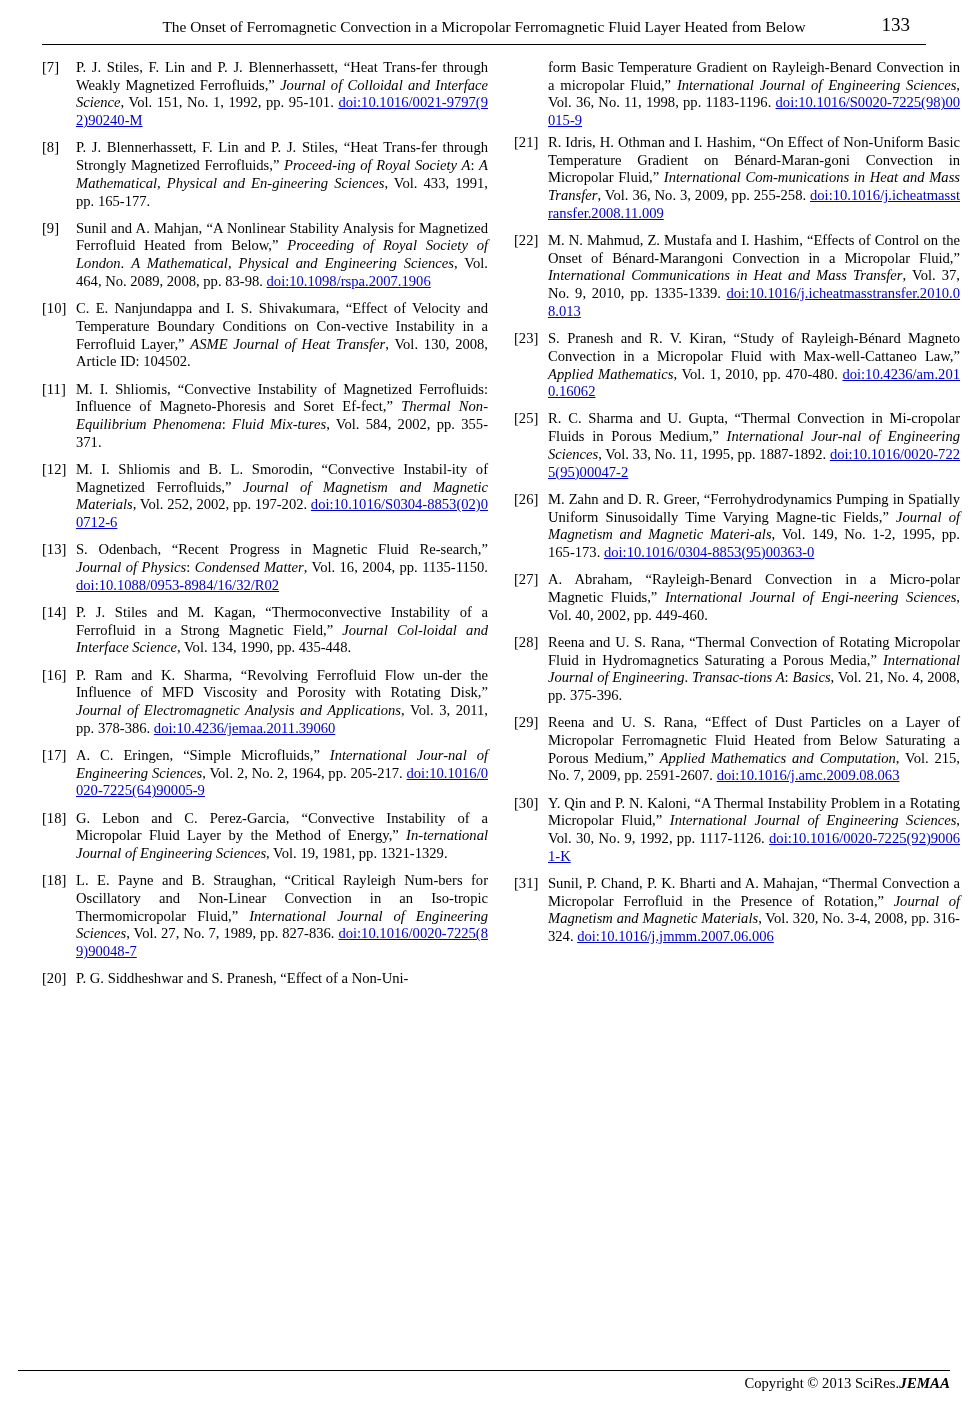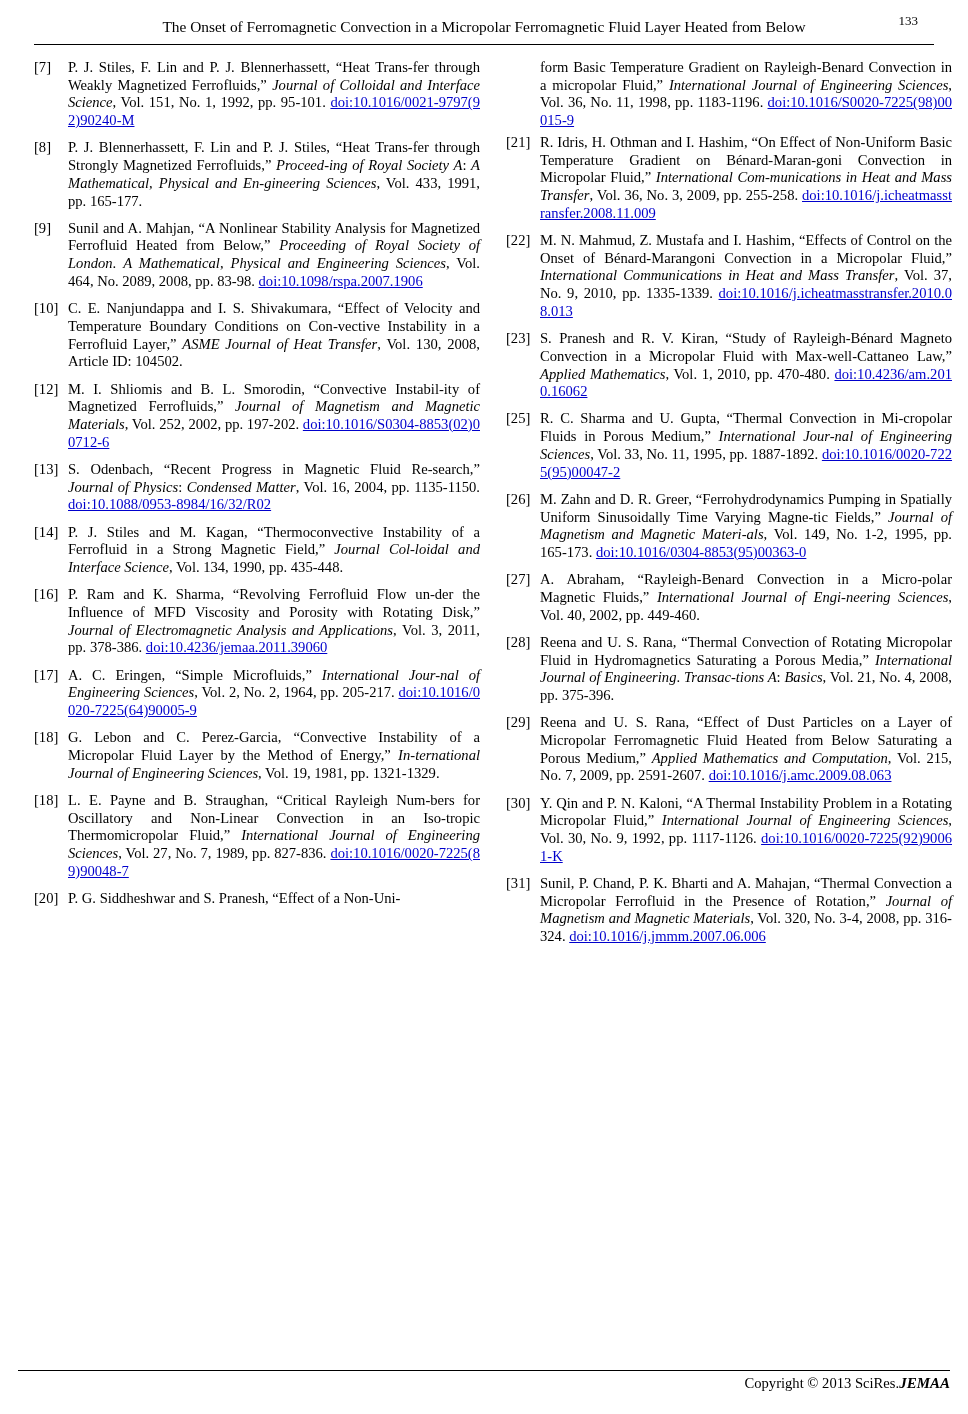--- a/index.html
+++ b/index.html
@@ -11,40 +11,40 @@
     height: 1414px;
     background: #ffffff;
     font-family: "Liberation Serif", serif;
     color: #000000;
   }
   .page {
     position: relative;
     width: 968px;
     height: 1414px;
     box-sizing: border-box;
-    padding: 0 16px;
+    padding: 0 24px;
   }
   
   .running-head {
     display: flex;
     align-items: baseline;
     justify-content: center;
     position: relative;
     padding: 18px 0 6px 0;
     font-size: 15.4px;
   }
   .running-head .rh-title {
     text-align: center;
     white-space: nowrap;
   }
   .running-head .rh-page {
     position: absolute;
     right: 34px;
-    bottom: 13px;
-    font-size: 13px;
+    bottom: 6px;
+    font-size: 19px;
   }
   .rule {
     border-top: 1.1px solid #000;
     margin: 2px 18px 0 18px;
   }
   
   .columns {
     display: flex;
     gap: 26px;
     padding: 14px 18px 0 18px;
@@ -136,20 +136,24 @@
             <div class="ref-num">[8]</div>
             <div class="ref-body">P. J. Blennerhassett, F. Lin and P. J. Stiles, “Heat Trans-fer through Strongly Magnetized Ferrofluids,” <i>Proceed-ing of Royal Society A</i>: <i>A Mathematical</i>, <i>Physical and En-gineering Sciences</i>, Vol. 433, 1991, pp. 165-177.</div>
           </div>
           <div class="ref">
             <div class="ref-num">[9]</div>
             <div class="ref-body">Sunil and A. Mahjan, “A Nonlinear Stability Analysis for Magnetized Ferrofluid Heated from Below,” <i>Proceeding of Royal Society of London</i>. <i>A Mathematical</i>, <i>Physical and Engineering Sciences</i>, Vol. 464, No. 2089, 2008, pp. 83-98. <span class="doi">doi:10.1098/rspa.2007.1906</span></div>
           </div>
           <div class="ref">
             <div class="ref-num">[10]</div>
             <div class="ref-body">C. E. Nanjundappa and I. S. Shivakumara, “Effect of Velocity and Temperature Boundary Conditions on Con-vective Instability in a Ferrofluid Layer,” <i>ASME Journal of Heat Transfer</i>, Vol. 130, 2008, Article ID: 104502.</div>
+          </div>
+          <div class="ref">
+            <div class="ref-num">[11]</div>
+            <div class="ref-body">M. I. Shliomis, “Convective Instability of Magnetized Ferrofluids: Influence of Magneto-Phoresis and Soret Ef-fect,” <i>Thermal Non-Equilibrium Phenomena</i>: <i>Fluid Mix-tures</i>, Vol. 584, 2002, pp. 355-371.</div>
           </div>
           <div class="ref">
             <div class="ref-num">[12]</div>
             <div class="ref-body">M. I. Shliomis and B. L. Smorodin, “Convective Instabil-ity of Magnetized Ferrofluids,” <i>Journal of Magnetism and Magnetic Materials</i>, Vol. 252, 2002, pp. 197-202. <span class="doi">doi:10.1016/S0304-8853(02)00712-6</span></div>
           </div>
           <div class="ref">
             <div class="ref-num">[13]</div>
             <div class="ref-body">S. Odenbach, “Recent Progress in Magnetic Fluid Re-search,” <i>Journal of Physics</i>: <i>Condensed Matter</i>, Vol. 16, 2004, pp. 1135-1150. <span class="doi">doi:10.1088/0953-8984/16/32/R02</span></div>
           </div>
           <div class="ref">

